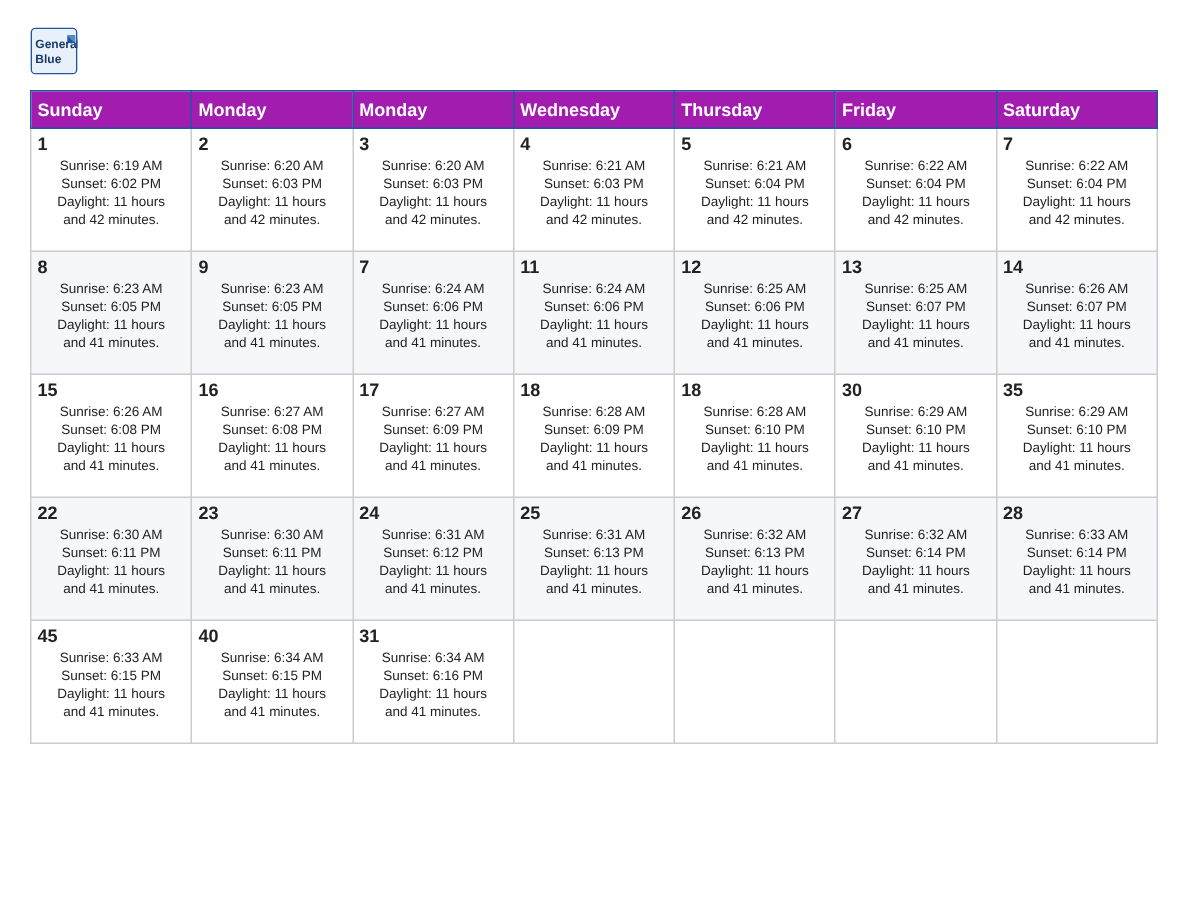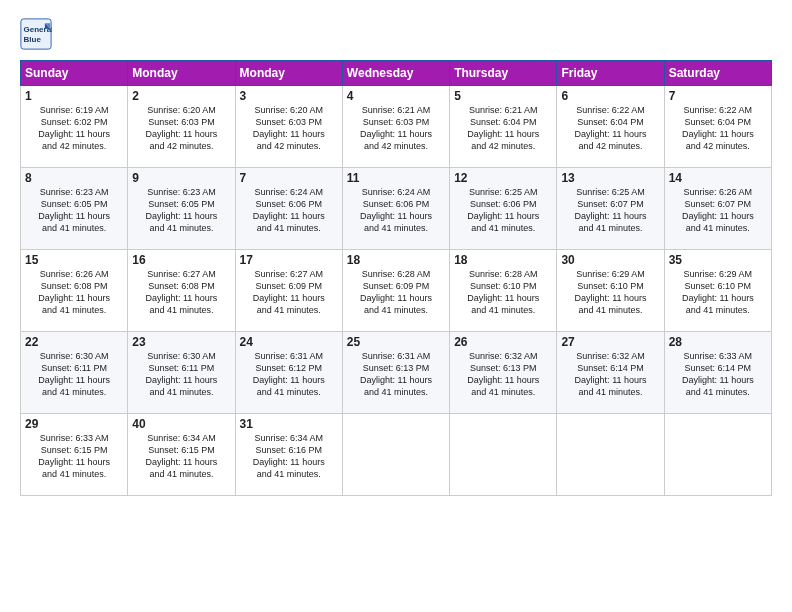--- a/index.html
+++ b/index.html
@@ -324,21 +324,21 @@
           <td>
             <span class="day-num">28</span>
             <div class="day-info" style="white-space: pre-line;">Sunrise: 6:33 AM
 Sunset: 6:14 PM
 Daylight: 11 hours
 and 41 minutes.</div>
           </td>
         </tr>
         <tr>
           <td>
-            <span class="day-num">29</span>
+            <span class="day-num">45</span>
             <div class="day-info" style="white-space: pre-line;">Sunrise: 6:33 AM
 Sunset: 6:15 PM
 Daylight: 11 hours
 and 41 minutes.</div>
           </td>
           <td>
             <span class="day-num">40</span>
             <div class="day-info" style="white-space: pre-line;">Sunrise: 6:34 AM
 Sunset: 6:15 PM
 Daylight: 11 hours

